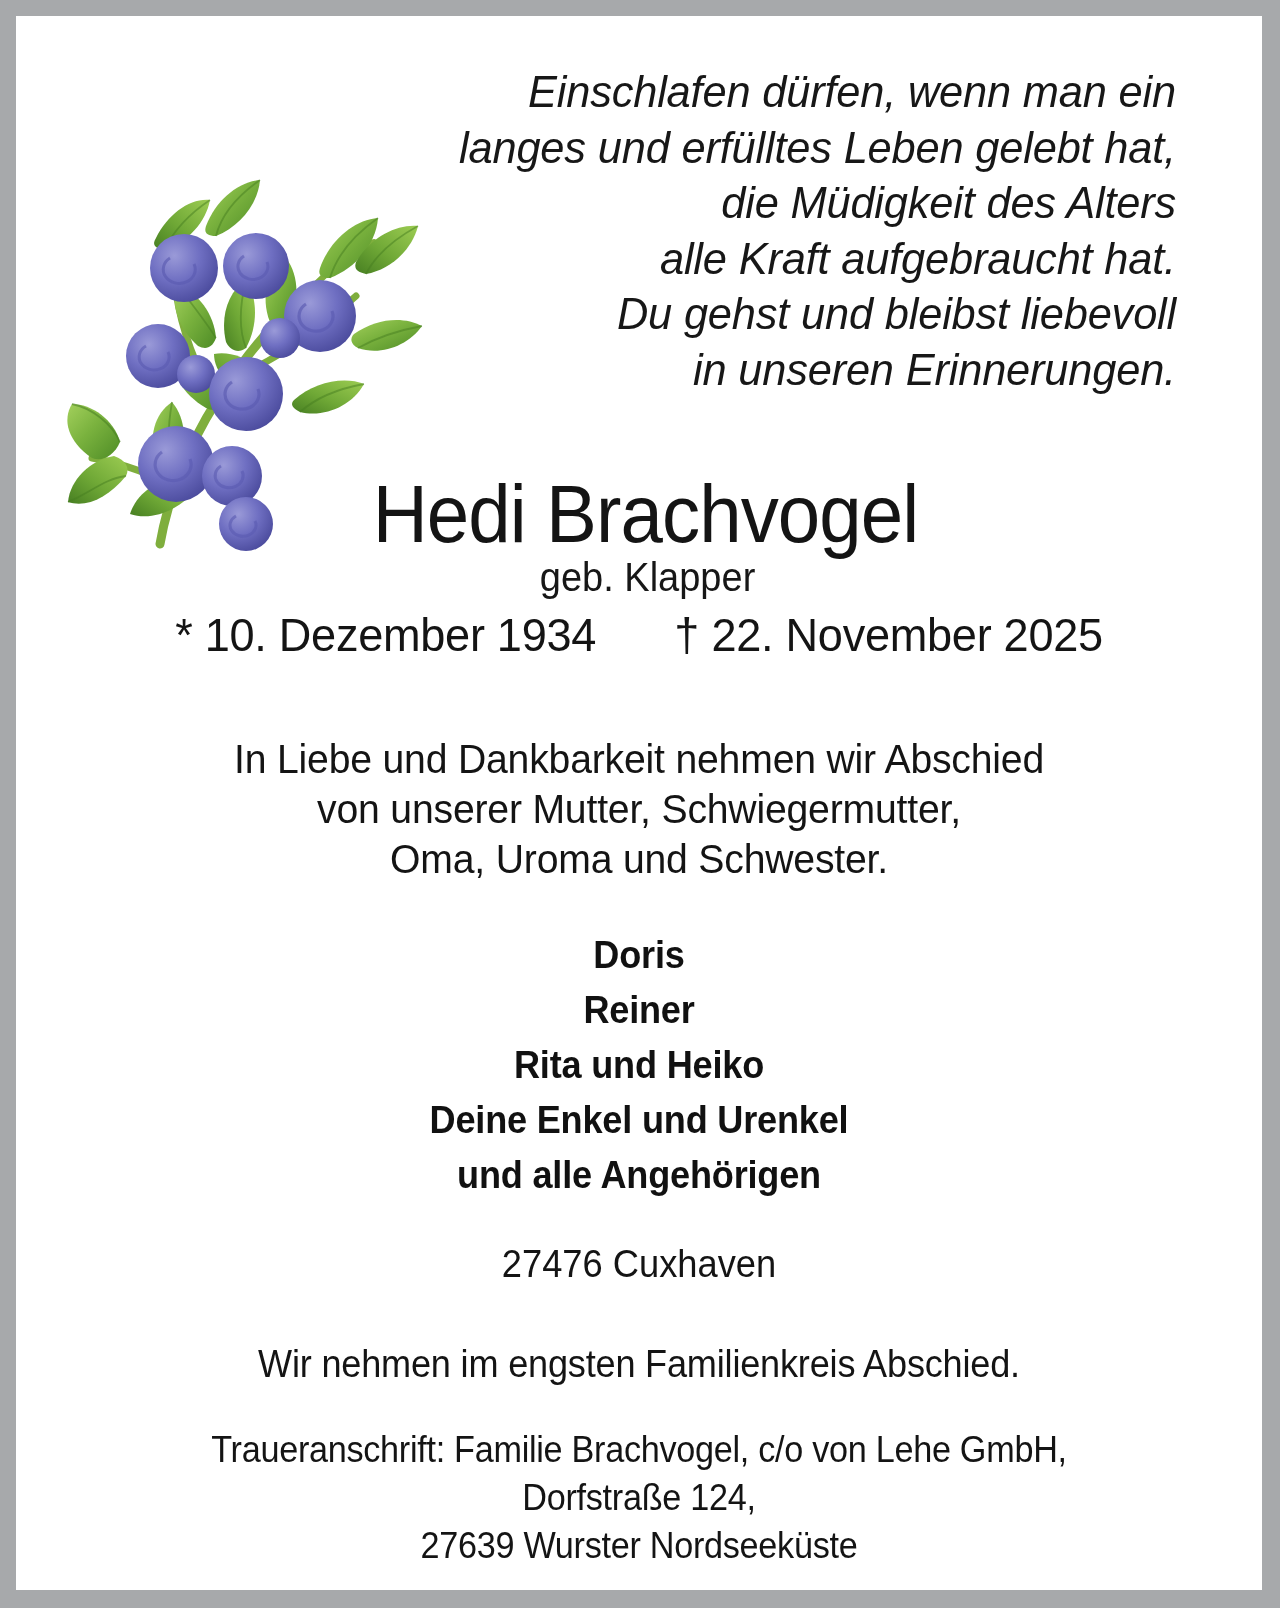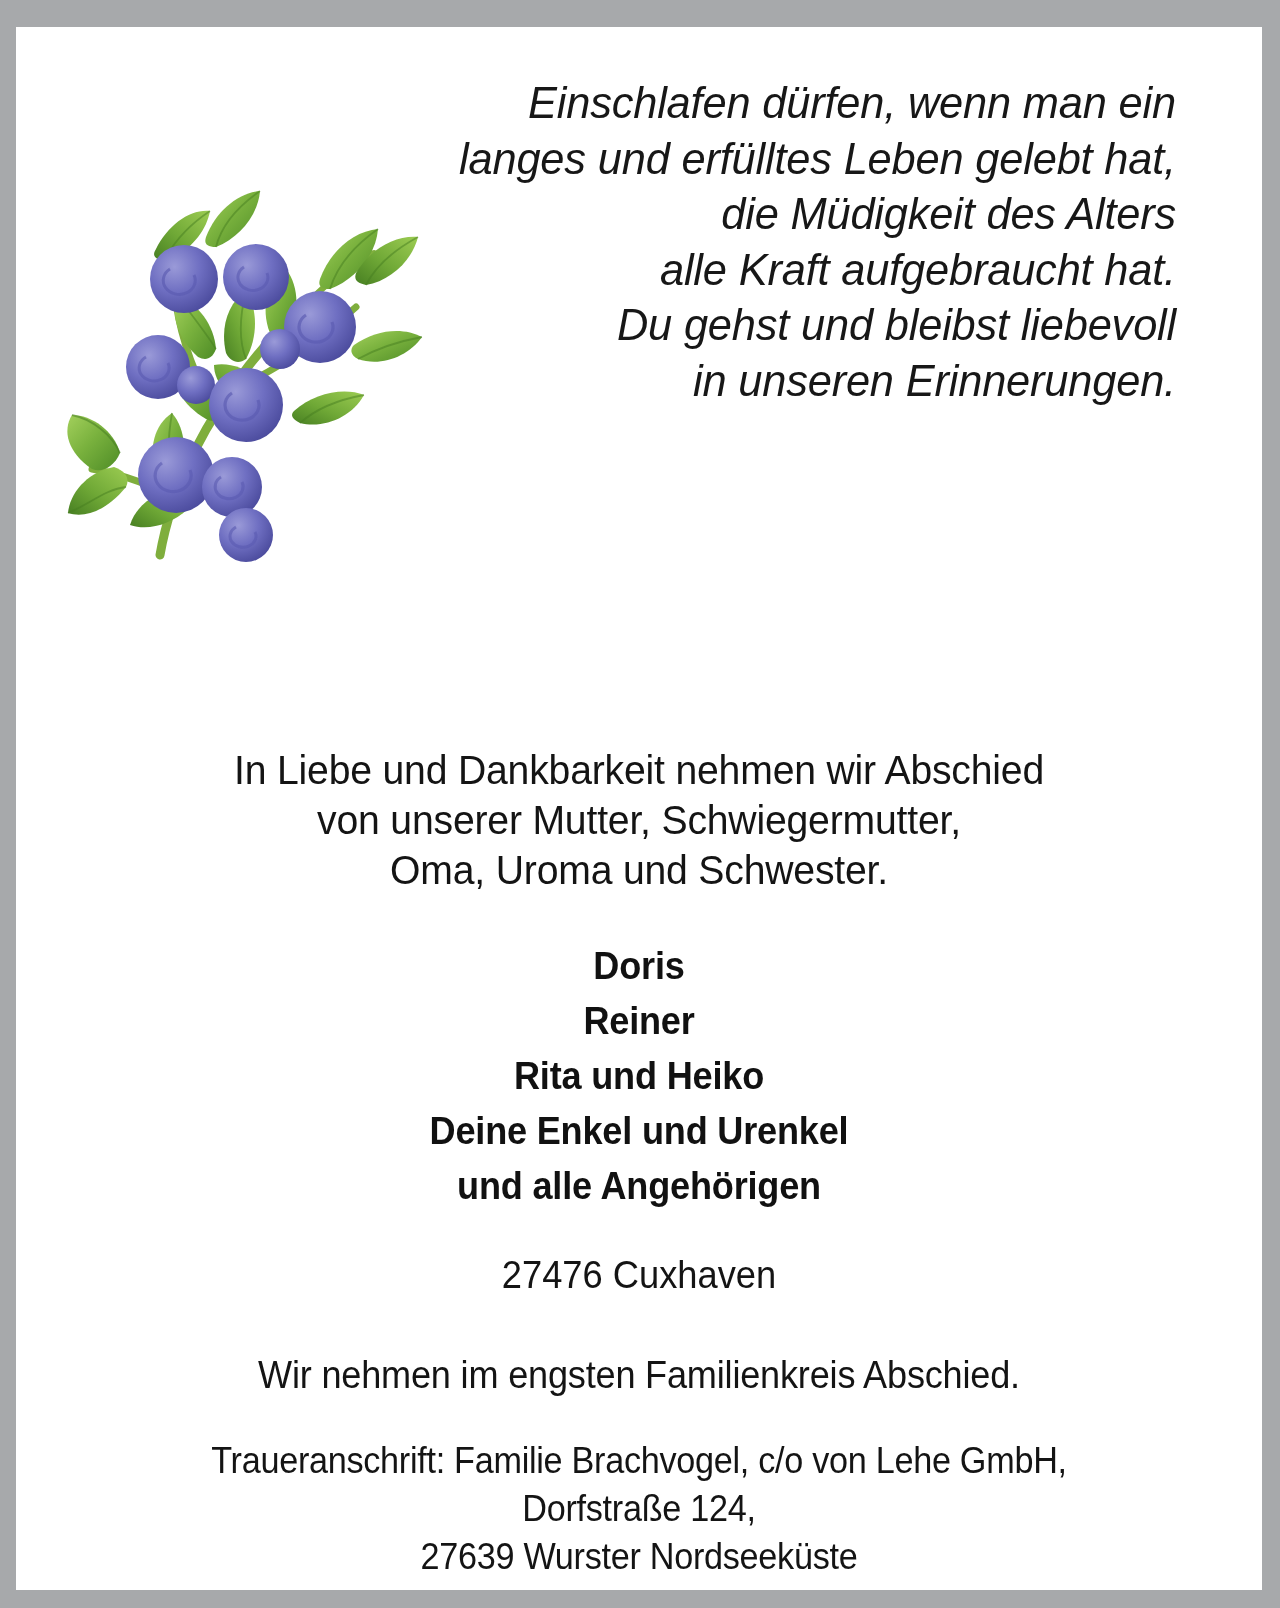--- a/index.html
+++ b/index.html
@@ -14,21 +14,21 @@
     -webkit-font-smoothing: antialiased;
   }
 
   
   .obituary-frame {
     position: relative;
     width: 1280px;
     height: 1608px;
     box-sizing: border-box;
     background: #a7a9ab;
-    padding: 27px 18px 18px 16px;
+    padding: 16px 18px 18px 16px;
   }
   .obituary-card {
     position: relative;
     width: 100%;
     height: 100%;
     background: #ffffff;
     box-sizing: border-box;
     overflow: hidden;
   }
 
@@ -275,20 +275,31 @@
 
     <div class="poem">
       <div>Einschlafen dürfen, wenn man ein</div>
       <div>langes und erfülltes Leben gelebt hat,</div>
       <div>die Müdigkeit des Alters</div>
       <div>alle Kraft aufgebraucht hat.</div>
       <div>Du gehst und bleibst liebevoll</div>
       <div>in unseren Erinnerungen.</div>
     </div>
 
+    <div class="name-block">
+      <div class="deceased-name">Hedi Brachvogel</div>
+      <div class="maiden-name">geb. Klapper</div>
+      <div class="life-dates">
+        <span>*</span>
+        <span>10. Dezember 1934</span>
+        <span class="date-gap"></span>
+        <span>†</span>
+        <span>22. November 2025</span>
+      </div>
+    </div>
 
     <div class="farewell">
       <div>In Liebe und Dankbarkeit nehmen wir Abschied</div>
       <div>von unserer Mutter, Schwiegermutter,</div>
       <div>Oma, Uroma und Schwester.</div>
     </div>
 
     <div class="mourners">
       <div>Doris</div>
       <div>Reiner</div>

